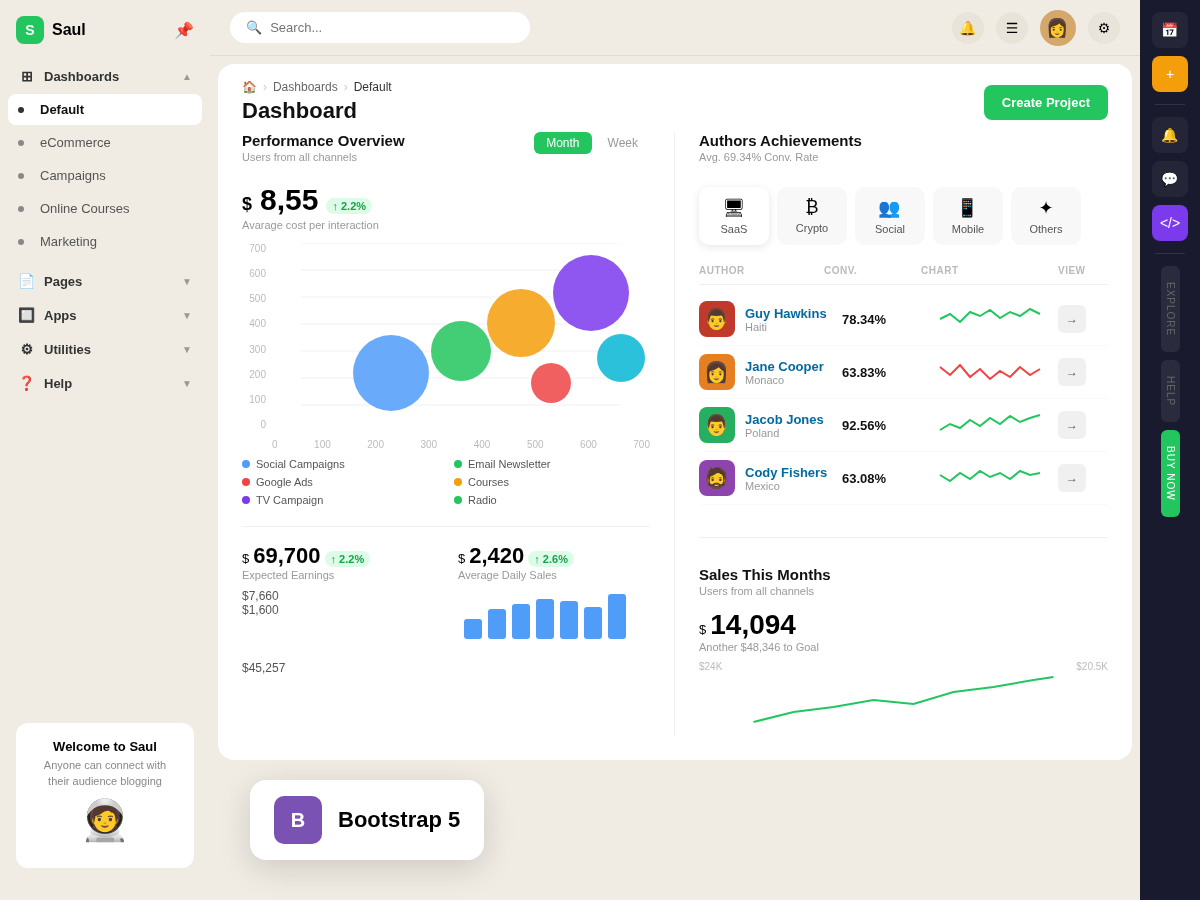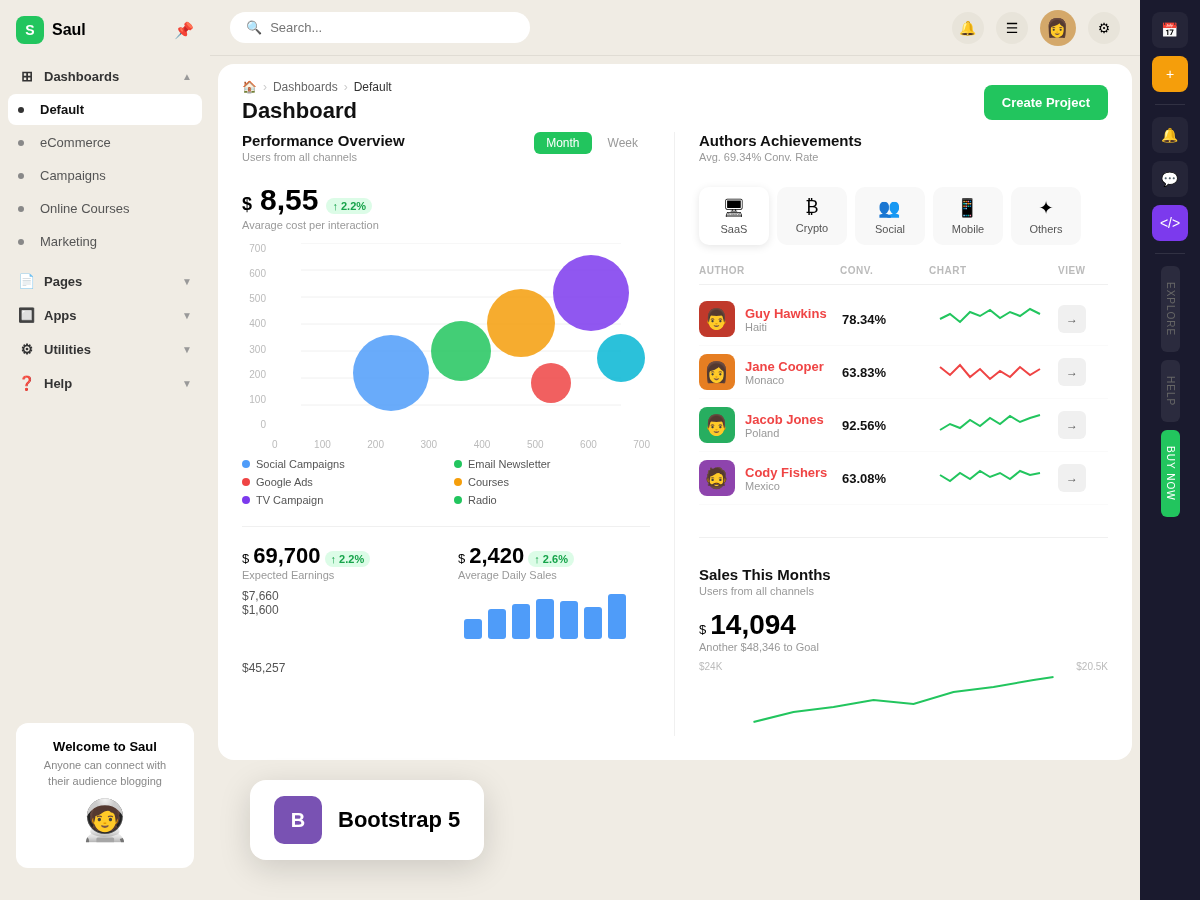--- a/index.html
+++ b/index.html
@@ -62,26 +62,26 @@
     .legend-dot { width: 8px; height: 8px; border-radius: 50%; }
 
     
     .authors-section { padding-left: 24px; }
     .authors-header { display: flex; align-items: flex-start; justify-content: space-between; margin-bottom: 12px; }
     .category-tabs { display: flex; flex-wrap: wrap; gap: 8px; margin-bottom: 16px; }
     .cat-tab { display: flex; flex-direction: column; align-items: center; gap: 4px; padding: 10px 16px; border-radius: 10px; cursor: pointer; border: none; background: #f8f8f8; min-width: 70px; }
     .cat-tab.active { background: white; box-shadow: 0 2px 8px rgba(0,0,0,0.1); }
     .cat-tab-icon { font-size: 18px; }
     .cat-tab-label { font-size: 11px; color: #555; font-weight: 500; }
-    .authors-table-header { display: grid; grid-template-columns: 1fr 80px 120px 50px; gap: 9px; padding: 4px 0 8px; border-bottom: 1px solid #f0f0f0; margin-bottom: 8px; }
+    .authors-table-header { display: grid; grid-template-columns: 1fr 80px 120px 50px; gap: 17px; padding: 4px 0 8px; border-bottom: 1px solid #f0f0f0; margin-bottom: 8px; }
     .table-col-header { font-size: 10px; color: #bbb; font-weight: 600; text-transform: uppercase; letter-spacing: 0.5px; }
     .author-row { display: grid; grid-template-columns: 1fr 80px 120px 50px; gap: 8px; align-items: center; padding: 8px 0; border-bottom: 1px solid #fafafa; }
     .author-info { display: flex; align-items: center; gap: 10px; }
     .author-avatar { width: 36px; height: 36px; border-radius: 8px; overflow: hidden; display: flex; align-items: center; justify-content: center; font-size: 20px; flex-shrink: 0; }
-    .author-name { font-size: 13px; font-weight: 600; color: #ef4444; }
+    .author-name { font-size: 13px; font-weight: 600; color: #0369a1; }
     .author-country { font-size: 11px; color: #999; }
     .conv-rate { font-size: 13px; font-weight: 600; color: #111; }
     .view-btn { width: 28px; height: 28px; border-radius: 6px; background: #f0f0f0; display: flex; align-items: center; justify-content: center; font-size: 12px; cursor: pointer; color: #555; }
 
     
     .right-panel { width: 60px; background: #1a1a2e; display: flex; flex-direction: column; align-items: center; padding: 12px 0; gap: 8px; }
     .rp-btn { width: 36px; height: 36px; border-radius: 8px; display: flex; align-items: center; justify-content: center; font-size: 14px; cursor: pointer; color: #888; background: rgba(255,255,255,0.05); }
     .rp-divider { width: 30px; height: 1px; background: rgba(255,255,255,0.1); margin: 4px 0; }
     .rp-accent { background: #f59e0b; color: white; }
     .rp-purple { background: #7c3aed; color: white; }

